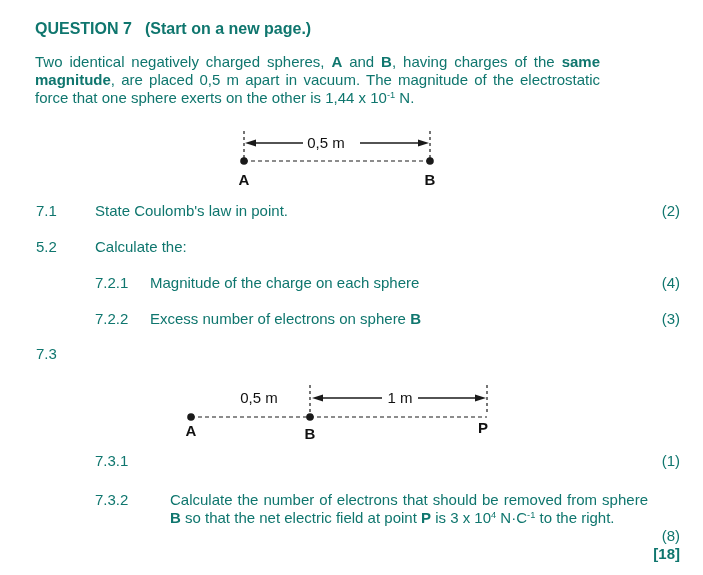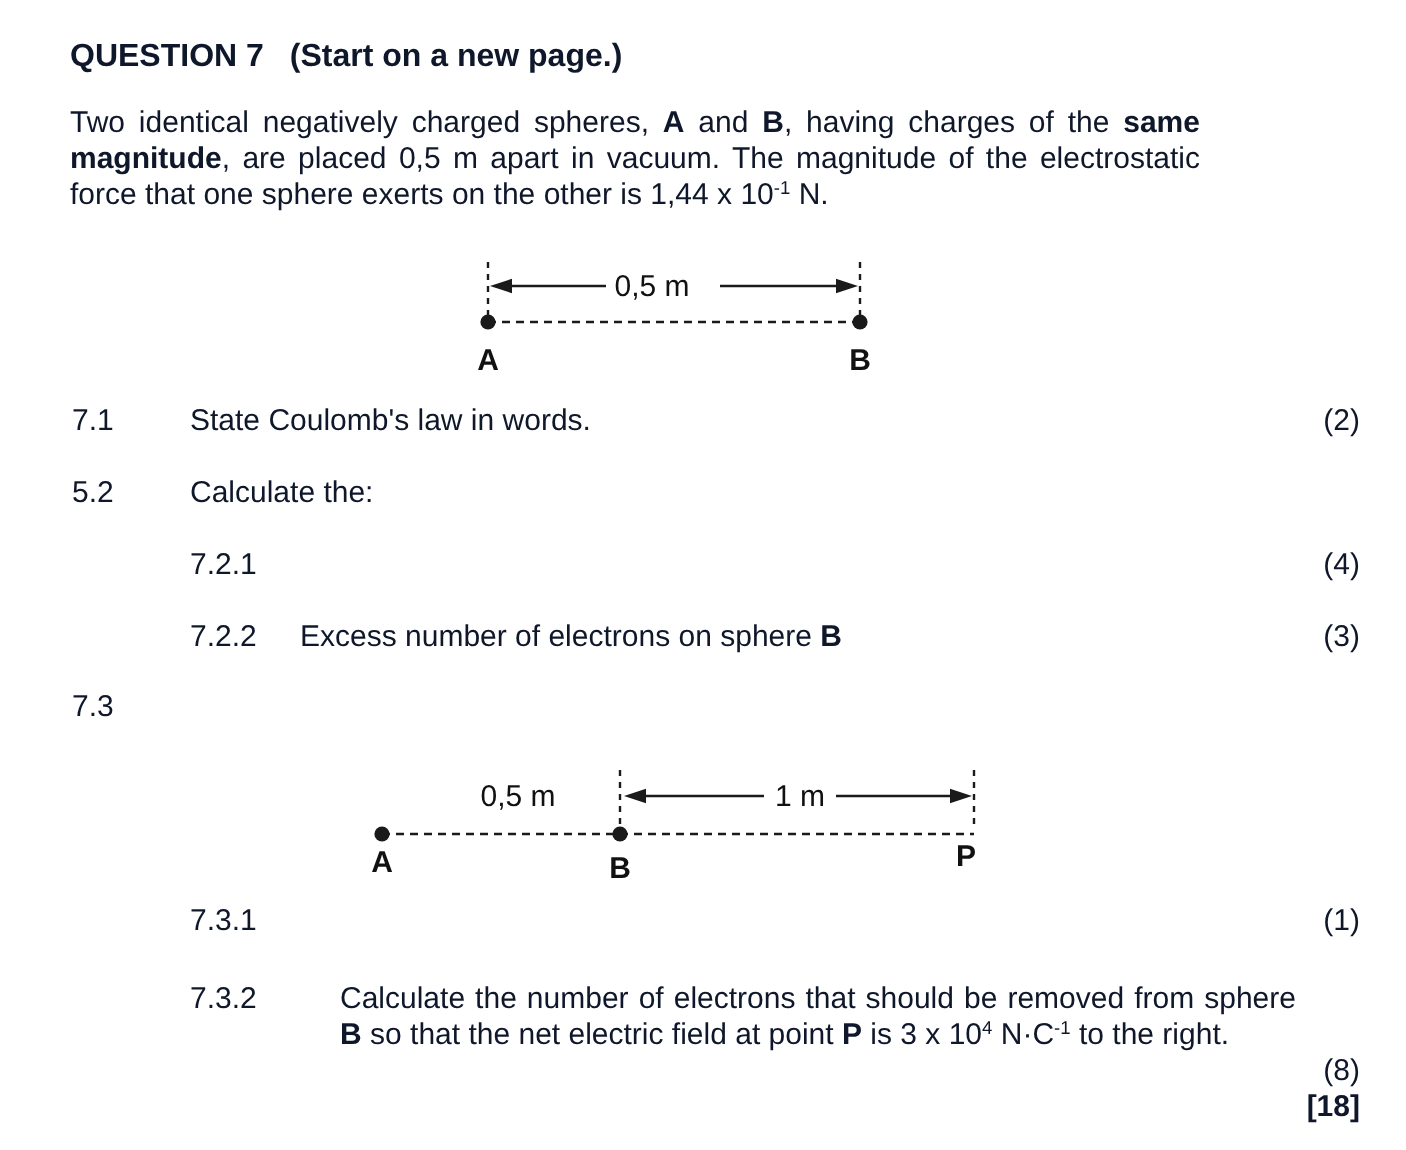--- a/index.html
+++ b/index.html
@@ -1,18 +1,18 @@
 <!DOCTYPE html>
 <html><head>
 <meta charset="utf-8">
 <style>
   html,body{margin:0;padding:0;background:#ffffff;}
   .page{
     position:relative;width:702px;height:575px;background:#ffffff;overflow:hidden;
-    font-family:"Liberation Sans",sans-serif;color:#0f172a;font-size:15px;line-height:18px;
+    font-family:"Liberation Sans",sans-serif;color:#0f766e;font-size:15px;line-height:18px;
   }
   .abs{position:absolute;}
   .header{top:19px;left:35px;font-size:16px;line-height:19px;font-weight:bold;white-space:nowrap;}
   .header .note{margin-left:13px;}
   .intro{top:53px;left:35px;width:565px;text-align:justify;}
   .qnum{white-space:nowrap;}
   .qtext{white-space:nowrap;}
   .qtext.wrap{white-space:normal;}
   .qmark{left:650px;width:30px;text-align:right;white-space:nowrap;}
   .total{font-weight:bold;}
@@ -43,27 +43,28 @@
     <line x1="130" y1="17" x2="189" y2="17" stroke="#1a1a1a" stroke-width="1.3"></line>
     <polygon points="199,17 188,13.4 188,20.6" fill="#1a1a1a"></polygon>
     <line x1="14" y1="35" x2="200" y2="35" stroke="#1a1a1a" stroke-width="1.2" stroke-dasharray="4,3"></line>
     <circle cx="14" cy="35" r="3.8" fill="#1a1a1a"></circle>
     <circle cx="200" cy="35" r="3.8" fill="#1a1a1a"></circle>
     <text x="14" y="59" text-anchor="middle" class="lbl">A</text>
     <text x="200" y="59" text-anchor="middle" class="lbl">B</text>
   </svg>
 
   <div class="abs qnum" style="left:36px;top:202px;">7.1</div>
-  <div class="abs qtext" style="left:95px;top:202px;"><span>State Coulomb's law in words.</span></div>
+  <div class="abs qtext" style="left:95px;top:202px;"><span>State Coulomb's law in point.</span></div>
   <div class="abs qmark" style="top:202px;">(2)</div>
 
   <div class="abs qnum" style="left:36px;top:238px;">5.2</div>
   <div class="abs qtext" style="left:95px;top:238px;"><span>Calculate the:</span></div>
 
   <div class="abs qnum" style="left:95px;top:274px;">7.2.1</div>
+  <div class="abs qtext" style="left:150px;top:274px;"><span>Magnitude of the charge on each sphere</span></div>
   <div class="abs qmark" style="top:274px;">(4)</div>
 
   <div class="abs qnum" style="left:95px;top:310px;">7.2.2</div>
   <div class="abs qtext" style="left:150px;top:310px;"><span>Excess number of electrons on sphere </span><span class="rb">B</span></div>
   <div class="abs qmark" style="top:310px;">(3)</div>
 
   <div class="abs qnum" style="left:36px;top:345px;">7.3</div>
 
   <svg class="abs" style="left:175px;top:381px;" width="330" height="62" viewBox="0 0 330 62">
     <text x="84" y="22" text-anchor="middle" class="dim">0,5 m</text>

